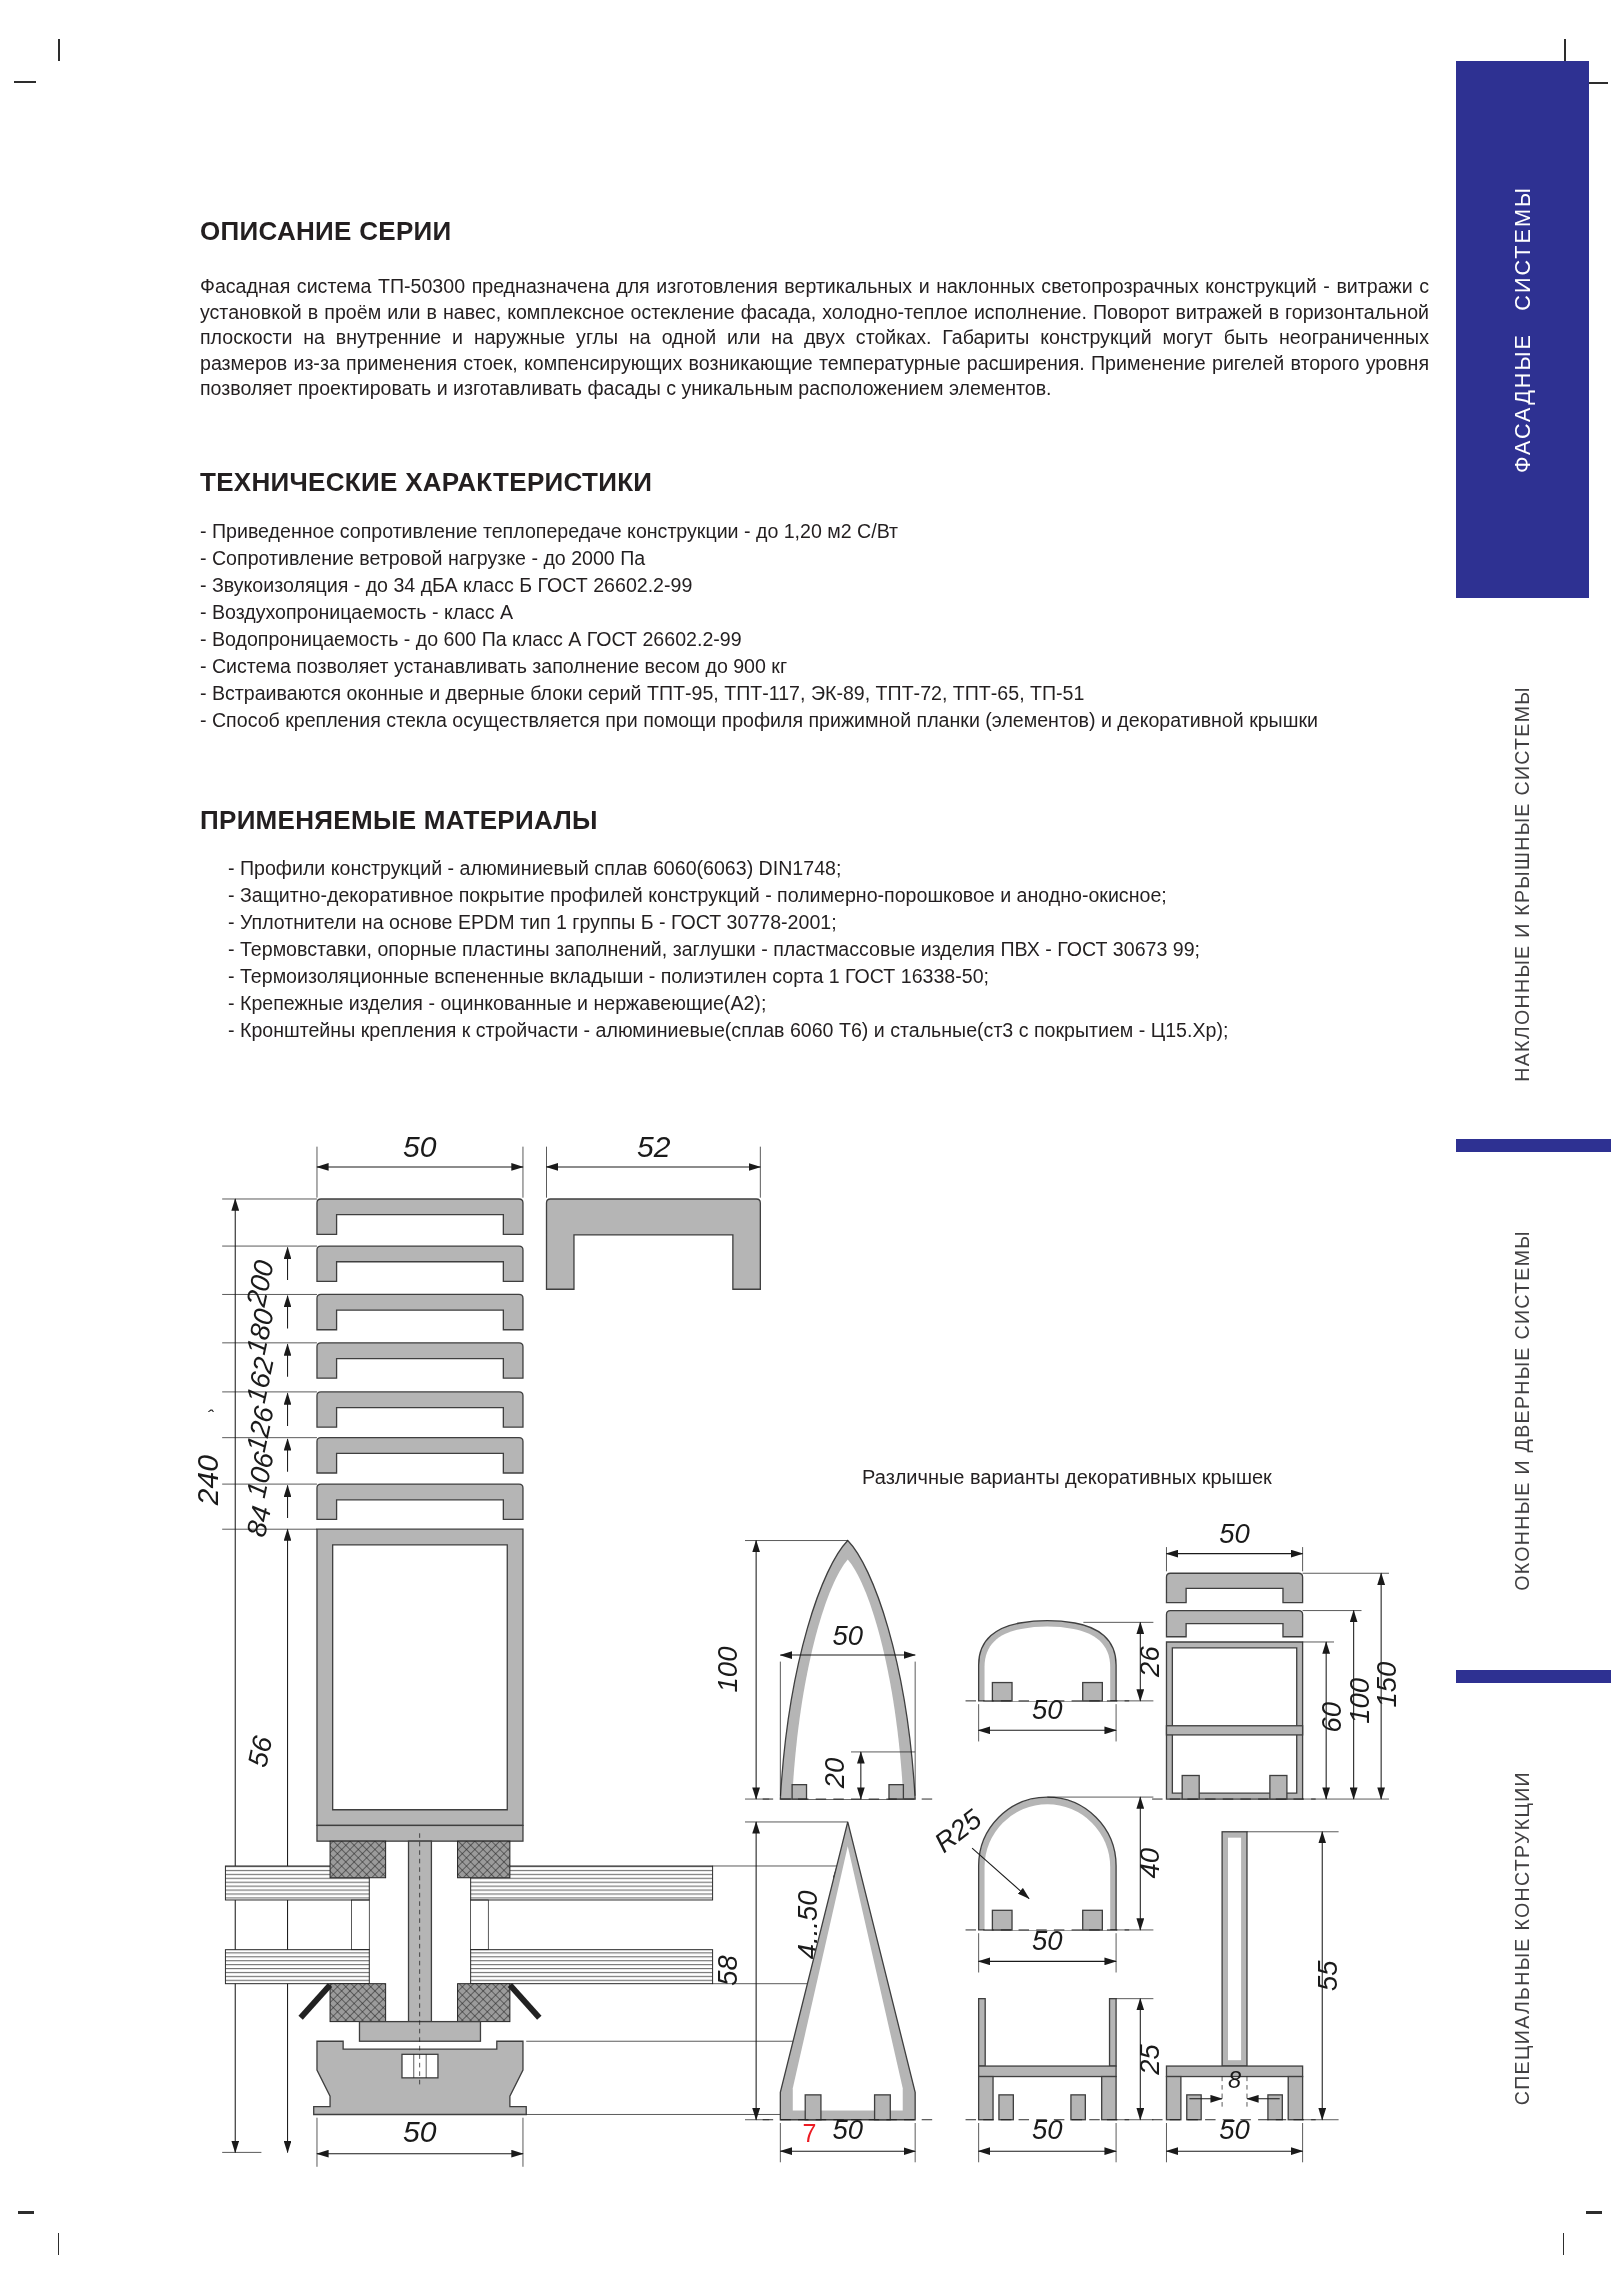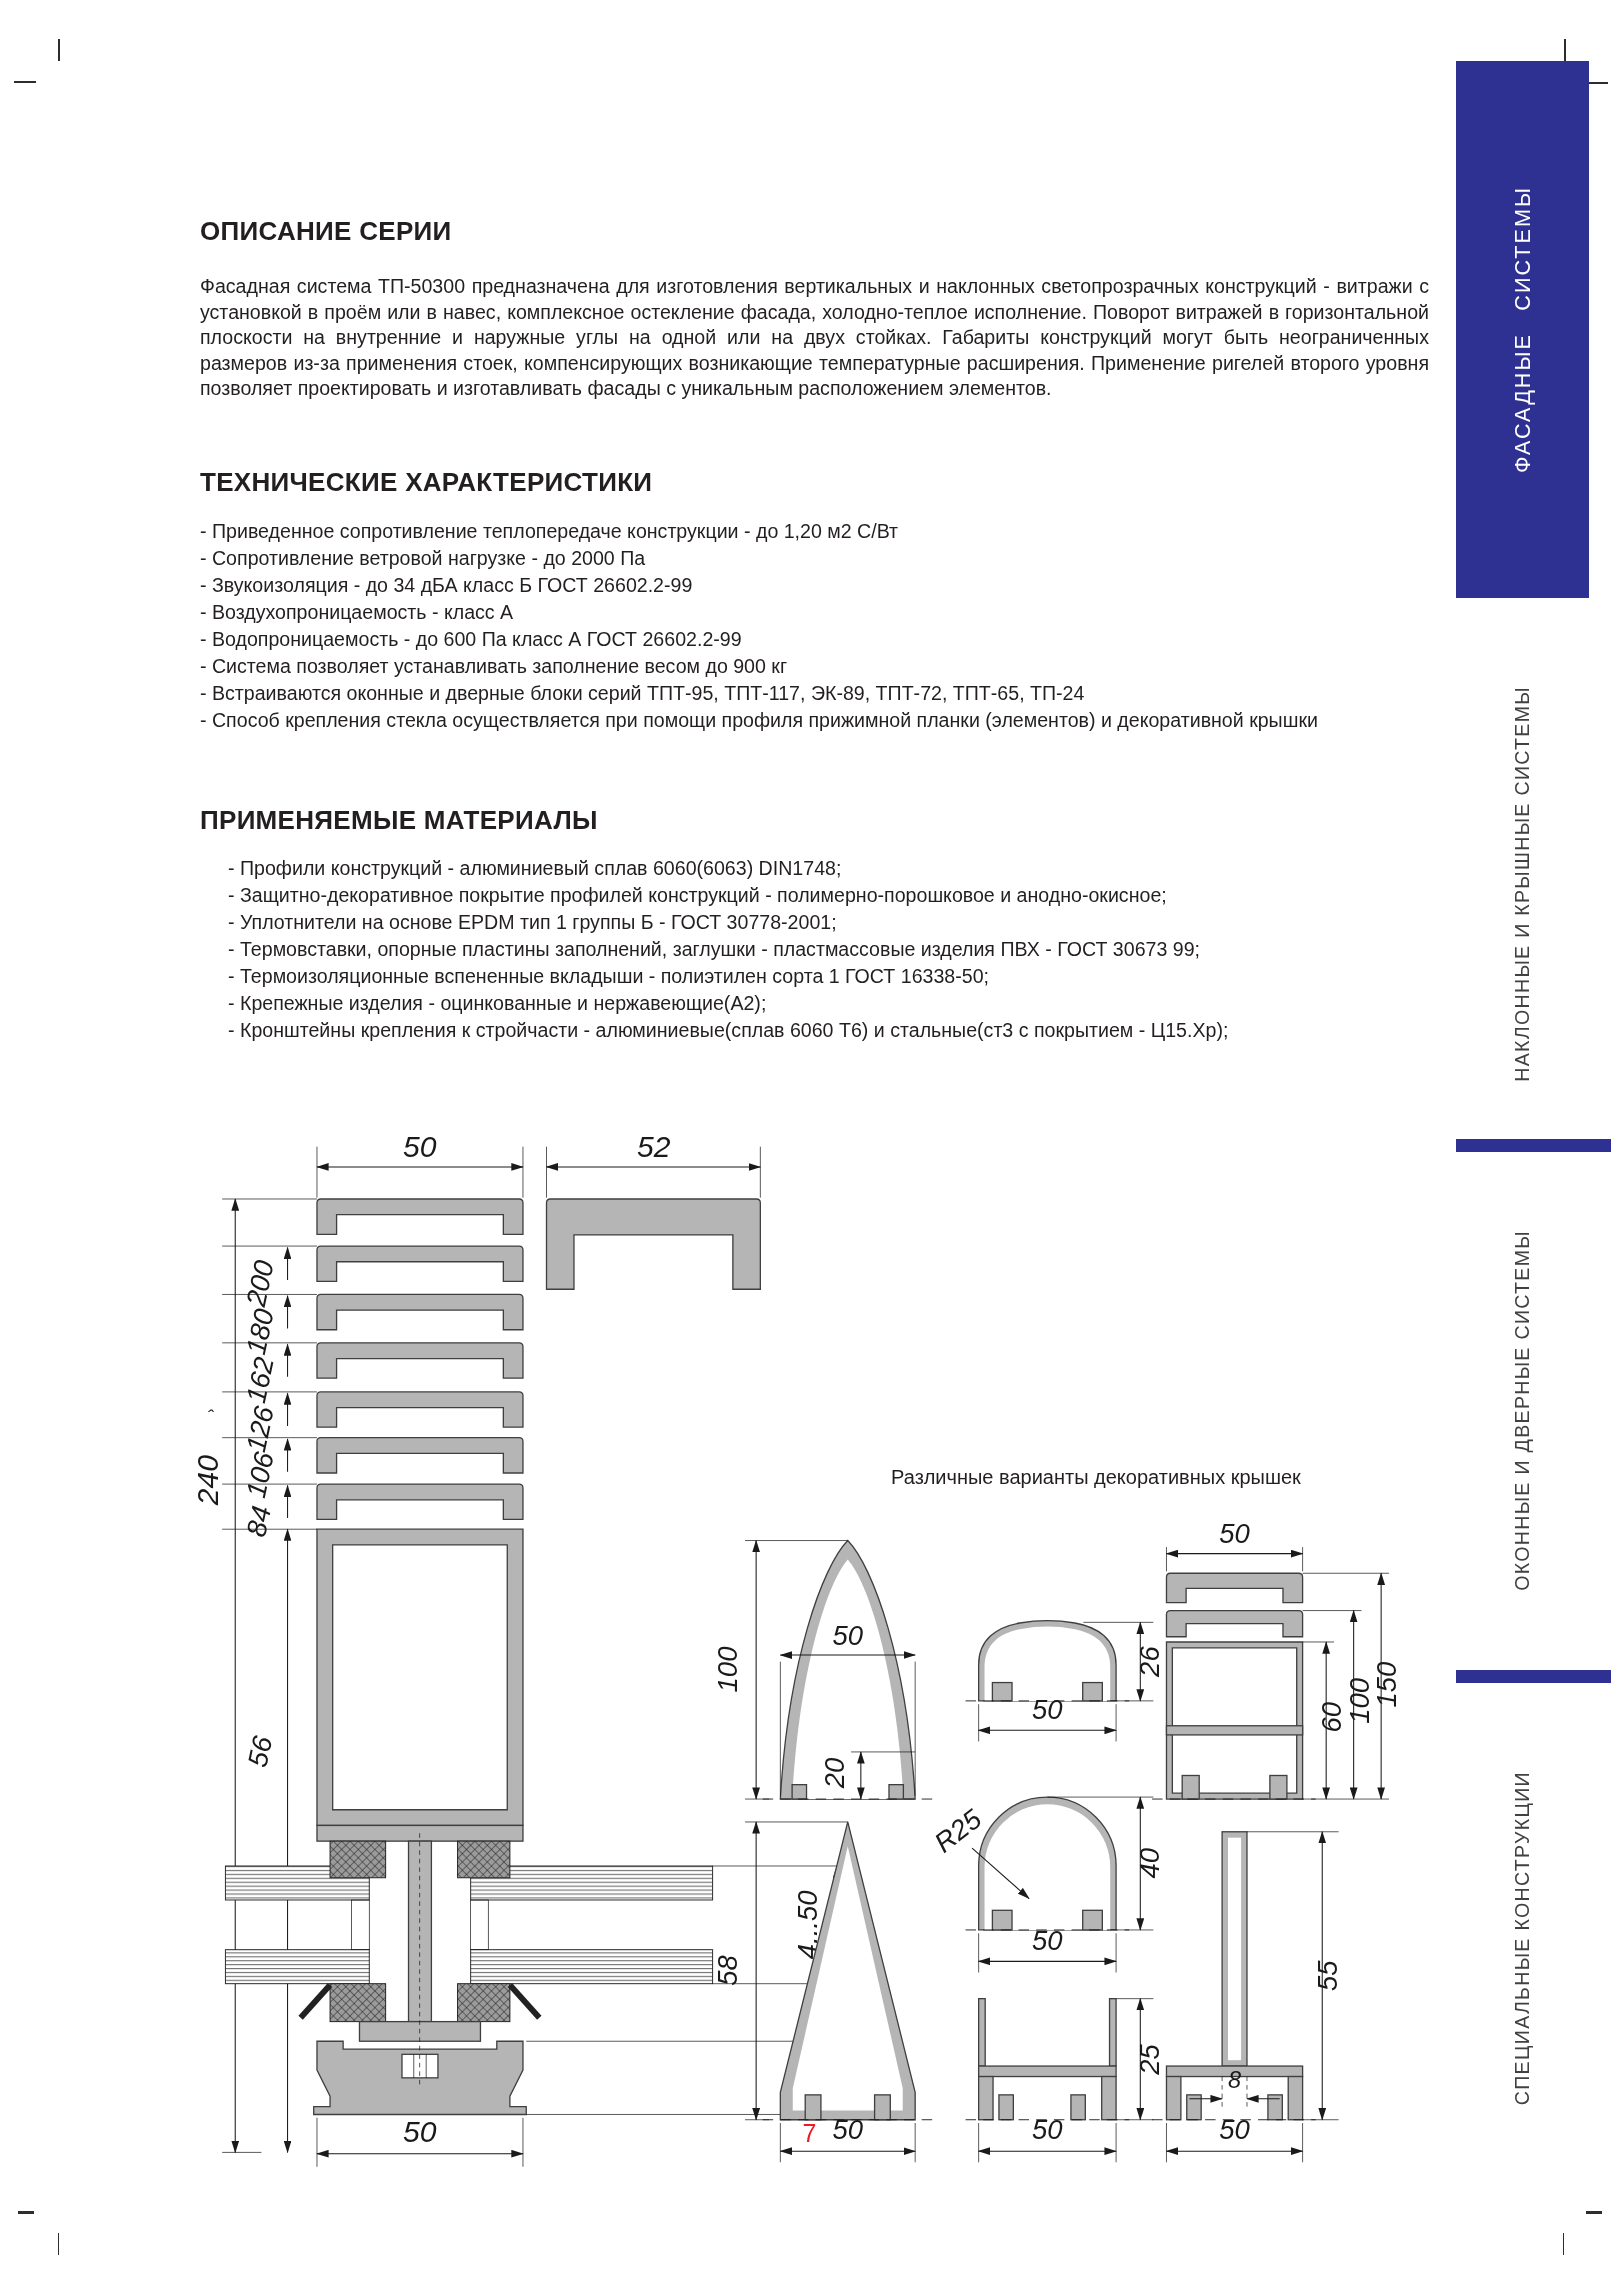--- a/index.html
+++ b/index.html
@@ -14,21 +14,21 @@
   
   .sb-box{position:absolute;left:1456px;top:61px;width:133px;height:537px;background:#2e3192;
           display:flex;align-items:center;justify-content:center;}
   .sb-label{position:absolute;left:1456px;width:133px;display:flex;align-items:center;justify-content:center;}
   .vtext{writing-mode:vertical-rl;transform:rotate(180deg);white-space:nowrap;
          font-size:19.6px;letter-spacing:1.3px;color:#414042;}
   .sb-box .vtext{color:#ffffff;font-size:21.6px;letter-spacing:2px;word-spacing:14.4px;}
   .sb-bar{position:absolute;left:1456px;width:155px;height:13px;background:#2e3192;}
   
   .fig{position:absolute;}
-  .caption{position:absolute;left:736px;top:1466px;width:720px;text-align:center;font-size:20px;}
+  .caption{position:absolute;left:707px;top:1466px;width:720px;text-align:center;font-size:20px;}
   .pageno{position:absolute;left:744px;top:2119px;width:131px;text-align:center;
           font-size:25px;color:#ec1c24;}
   
   svg .ln{stroke:#1a1a1a;stroke-width:1.6;fill:none;}
   svg .thin{stroke:#1a1a1a;stroke-width:1.1;fill:none;}
   svg .dash{stroke:#1a1a1a;stroke-width:1.4;fill:none;stroke-dasharray:16 11;}
   svg .dash2{stroke:#1a1a1a;stroke-width:1.1;fill:none;stroke-dasharray:7 6;}
   svg .prof{fill:#b5b5b5;stroke:#3f3f3f;stroke-width:2;}
   svg .wht{fill:#ffffff;stroke:#3f3f3f;stroke-width:2;}
   svg .whtn{fill:#ffffff;stroke:none;}
@@ -70,21 +70,21 @@
   <div class="para" style="top:274px;">Фасадная система ТП-50300 предназначена для изготовления вертикальных и наклонных светопрозрачных конструкций - витражи с установкой в проём или в навес, комплексное остекление фасада, холодно-теплое исполнение. Поворот витражей в горизонтальной плоскости на внутренние и наружные углы на одной или на двух стойках. Габариты конструкций могут быть неограниченных размеров из-за применения стоек, компенсирующих возникающие температурные расширения. Применение ригелей второго уровня позволяет проектировать и изготавливать фасады с уникальным расположением элементов.</div>
 
   <div class="h1" style="top:467px;">ТЕХНИЧЕСКИЕ ХАРАКТЕРИСТИКИ</div>
   <ul class="plain" style="top:518px;">
     <li>- Приведенное сопротивление теплопередаче конструкции - до 1,20 м2 С/Вт</li>
     <li>- Сопротивление ветровой нагрузке - до 2000 Па</li>
     <li>- Звукоизоляция - до 34 дБА класс Б ГОСТ 26602.2-99</li>
     <li>- Воздухопроницаемость - класс А</li>
     <li>- Водопроницаемость - до 600 Па класс А ГОСТ 26602.2-99</li>
     <li>- Система позволяет устанавливать заполнение весом до 900 кг</li>
-    <li>- Встраиваются оконные и дверные блоки серий ТПТ-95, ТПТ-117, ЭК-89, ТПТ-72, ТПТ-65, ТП-24</li>
+    <li>- Встраиваются оконные и дверные блоки серий ТПТ-95, ТПТ-117, ЭК-89, ТПТ-72, ТПТ-65, ТП-51</li>
     <li>- Способ крепления стекла осуществляется при помощи профиля прижимной планки (элементов) и декоративной крышки</li>
   </ul>
 
   <div class="h1" style="top:805px;">ПРИМЕНЯЕМЫЕ МАТЕРИАЛЫ</div>
   <ul class="plain" style="top:855px;margin-left:28px;">
     <li>- Профили конструкций - алюминиевый сплав 6060(6063) DIN1748;</li>
     <li>- Защитно-декоративное покрытие профилей конструкций - полимерно-порошковое и анодно-окисное;</li>
     <li>- Уплотнители на основе EPDM тип 1 группы Б - ГОСТ 30778-2001;</li>
     <li>- Термовставки, опорные пластины заполнений, заглушки - пластмассовые изделия ПВХ - ГОСТ 30673 99;</li>
     <li>- Термоизоляционные вспененные вкладыши - полиэтилен сорта 1 ГОСТ 16338-50;</li>

